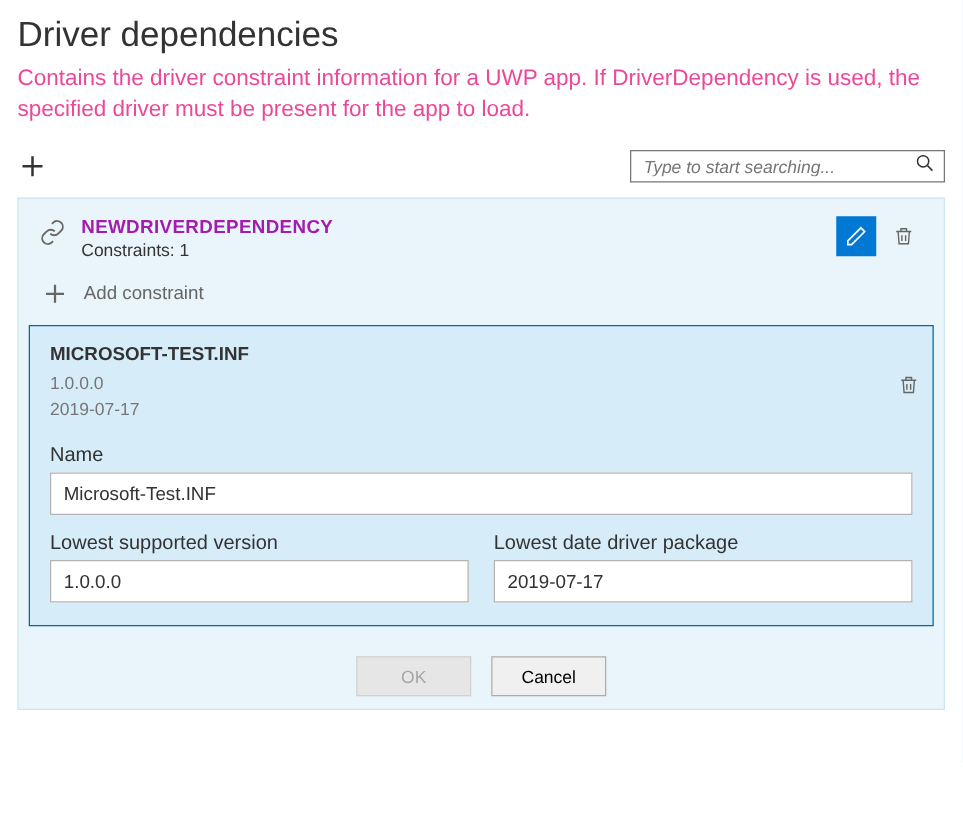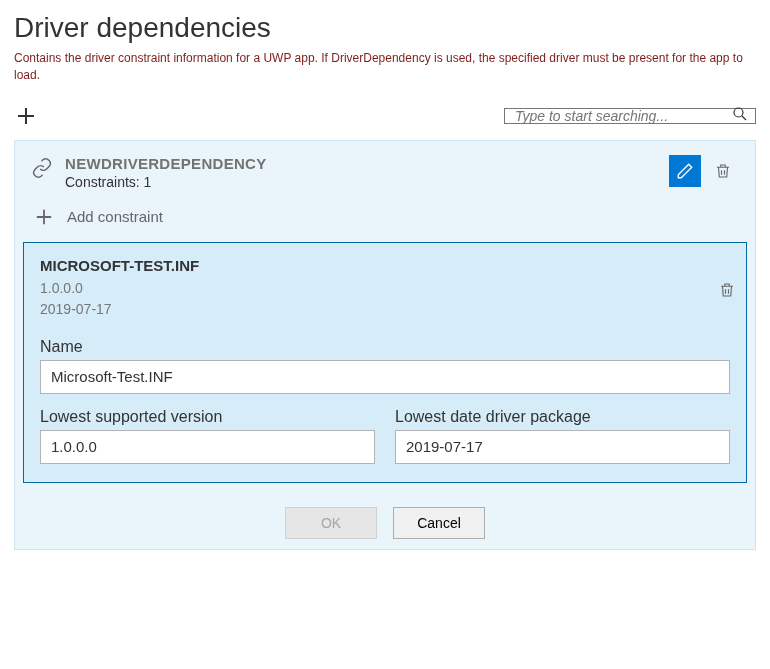--- a/index.html
+++ b/index.html
@@ -10,22 +10,22 @@
       padding: 12px 14px;
       color: #333;
     }
     .page-title {
       font-size: 28px;
       font-weight: 300;
       color: #333;
       margin-bottom: 6px;
     }
     .page-description {
-      font-size: 12px;
-      color: #7f1d1d;
+      font-size: 18px;
+      color: #ec4899;
       line-height: 1.4;
       margin-bottom: 20px;
     }
     .toolbar {
       display: flex;
       justify-content: space-between;
       align-items: center;
       margin-bottom: 12px;
     }
     .add-btn {
@@ -36,21 +36,21 @@
       justify-content: center;
       cursor: pointer;
       color: #333;
     }
     .search-wrap {
       position: relative;
       width: 252px;
     }
     .search-input {
       width: 100%;
-      height: 16px;
+      height: 26px;
       border: 1px solid #767676;
       padding: 0 34px 0 10px;
       font-size: 14px;
       font-family: inherit;
       color: #1d4ed8;
     }
     .search-input::placeholder { color: #767676; font-style: italic; }
     .search-icon {
       position: absolute;
       right: 8px;
@@ -70,21 +70,21 @@
       gap: 12px;
     }
     .link-icon {
       color: #666;
       margin-top: 2px;
     }
     .dep-title-block { flex: 1; }
     .dep-title {
       font-size: 15px;
       font-weight: 700;
-      color: #737373;
+      color: #a21caf;
       letter-spacing: 0.3px;
     }
     .dep-subtitle {
       font-size: 14px;
       color: #333;
       margin-top: 2px;
     }
     .dep-actions {
       display: flex;
       gap: 6px;

